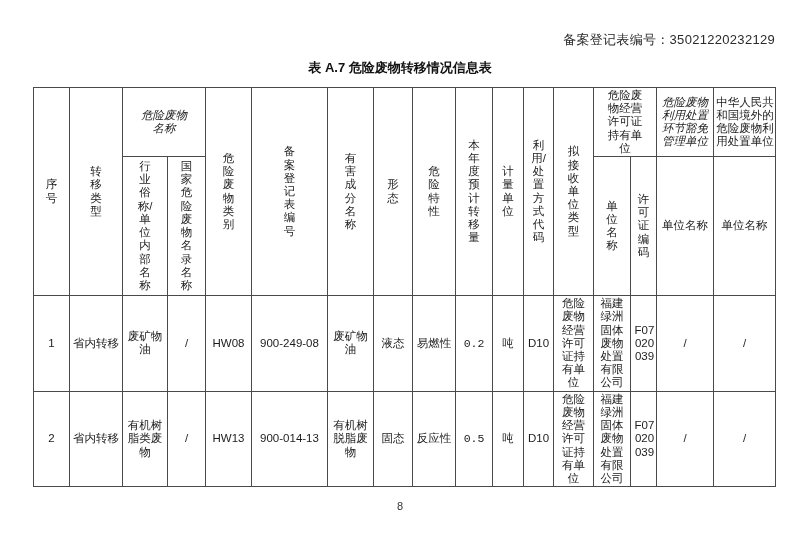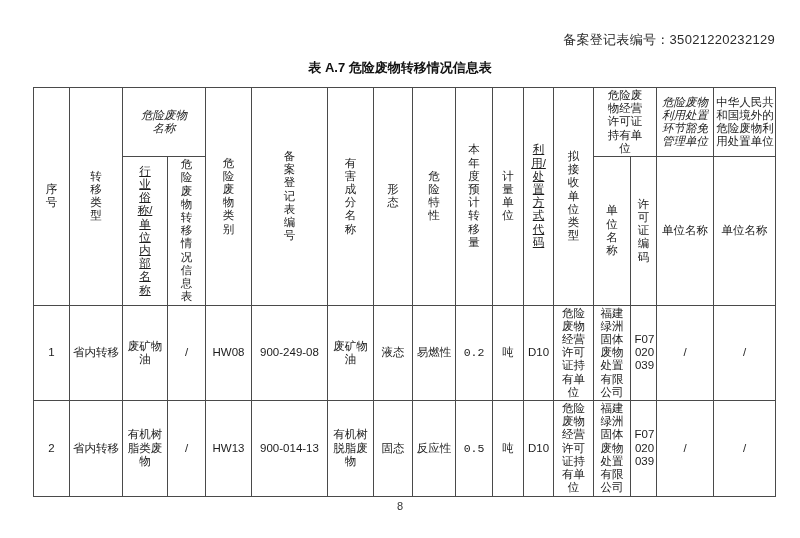--- a/index.html
+++ b/index.html
@@ -31,21 +31,21 @@
     padding:1px;
     word-break:break-all;
     color:#1c1c1c;
   }
   tr.hA > th { height:62px; }
   tr.hB > th { height:136px; }
   tr.dr > td { height:88px; }
   
   .stk { display:inline-block; word-break:break-all; vertical-align:middle; }
   .n1  { width:14px; }
-  .n15 { width:19px;text-decoration:underline; }
+  .n15 { width:19px; }
   .n2  { width:25px; }
   .n3  { width:38px; }
   .n4  { width:50px;font-style:italic; }
   .n5  { width:60px; }
   td.amount { text-align:right; padding-right:6px;font-family:Liberation Mono, monospace; }
   .pagenum {
     position:absolute; top:500px; left:0; width:100%;
     text-align:center; font-size:11px; color:#333;
   }
 </style>
@@ -89,21 +89,21 @@
     <th rowspan="2"><span class="stk n1">本年度预计转移量</span></th>
     <th rowspan="2"><span class="stk n1">计量单位</span></th>
     <th rowspan="2"><span class="stk n15">利用/处置方式代码</span></th>
     <th rowspan="2"><span class="stk n1">拟接收单位类型</span></th>
     <th colspan="2"><span class="stk n3">危险废物经营许可证持有单位</span></th>
     <th><span class="stk n4">危险废物利用处置环节豁免管理单位</span></th>
     <th><span class="stk n5">中华人民共和国境外的危险废物利用处置单位</span></th>
   </tr>
   <tr class="hB">
     <th><span class="stk n15">行业俗称/单位内部名称</span></th>
-    <th><span class="stk n1">危险废物转移情况信息表</span></th>
+    <th><span class="stk n1">国家危险废物名录名称</span></th>
     <th><span class="stk n1">单位名称</span></th>
     <th><span class="stk n1">许可证编码</span></th>
     <th><span>单位名称</span></th>
     <th><span>单位名称</span></th>
   </tr>
   <tr class="dr">
     <td>1</td>
     <td>省内转移</td>
     <td>废矿物油</td>
     <td>/</td>

